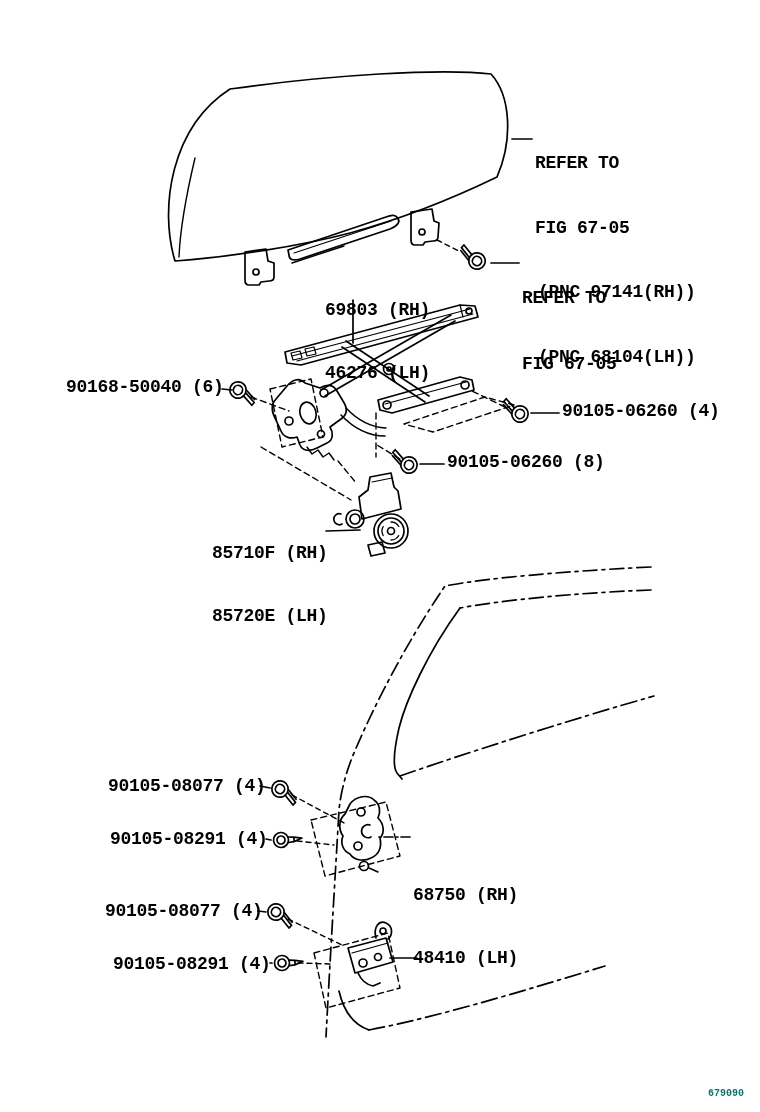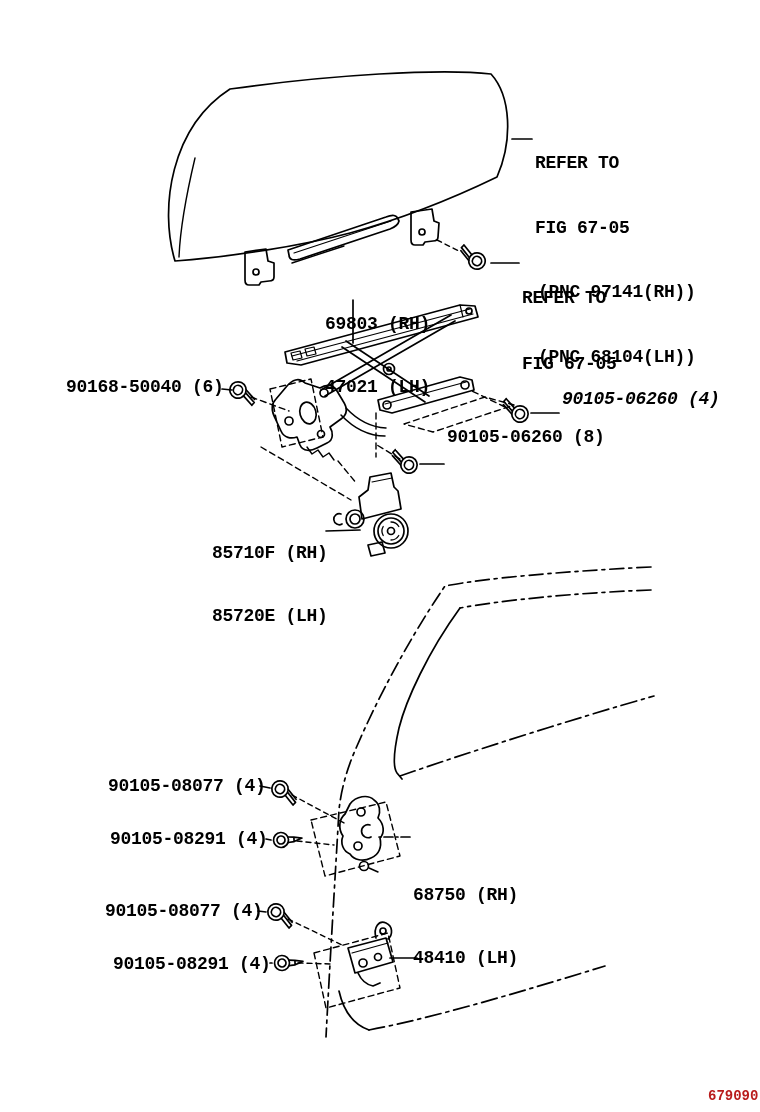--- a/index.html
+++ b/index.html
@@ -18,23 +18,23 @@
     font-weight:bold;
     font-size:18px;
     line-height:21px;
     letter-spacing:-0.3px;
     white-space:pre;
   }
   .lbl .ln{display:block;}
   .lbl .indent{margin-left:3px;}
   .figcode{
     position:absolute;
-    color:#b91c1c;
+    color:#0f766e;
     font-weight:bold;
-    font-size:14px;
+    font-size:10px;
     letter-spacing:0;
   }
 </style>
 </head>
 <body>
 
 <div class="stage">
 
   <svg class="art" width="760" height="1112" viewBox="0 0 760 1112">
     <defs>
@@ -203,30 +203,30 @@
     <span class="ln">FIG 67-05</span>
     <span class="ln indent">(PNC 97141(RH))</span>
     <span class="ln indent">(PNC 68104(LH))</span>
   </div>
 
   <div class="lbl" style="left:514px;top:243px;line-height:22px;">
     <span class="ln">REFER TO</span>
     <span class="ln">FIG 67-05</span>
   </div>
 
-  <div class="lbl" style="left:317px;top:272px;">
+  <div class="lbl" style="left:317px;top:258px;">
     <span class="ln">69803 (RH)</span>
-    <span class="ln">47021 (LH)</span>
+    <span class="ln">46276 (LH)</span>
   </div>
 
   <div class="lbl" style="left:58px;top:377px;">90168-50040 (6)</div>
 
-  <div class="lbl" style="left:554px;top:389px;font-style:italic;">90105-06260 (4)</div>
-
-  <div class="lbl" style="left:439px;top:427px;text-align:center;">90105-06260 (8)</div>
+  <div class="lbl" style="left:554px;top:401px;">90105-06260 (4)</div>
+
+  <div class="lbl" style="left:439px;top:452px;text-align:center;">90105-06260 (8)</div>
 
   <div class="lbl" style="left:204px;top:501px;">
     <span class="ln">85710F (RH)</span>
     <span class="ln">85720E (LH)</span>
   </div>
 
   <div class="lbl" style="left:100px;top:776px;">90105-08077 (4)</div>
 
   <div class="lbl" style="left:102px;top:829px;">90105-08291 (4)</div>
 

